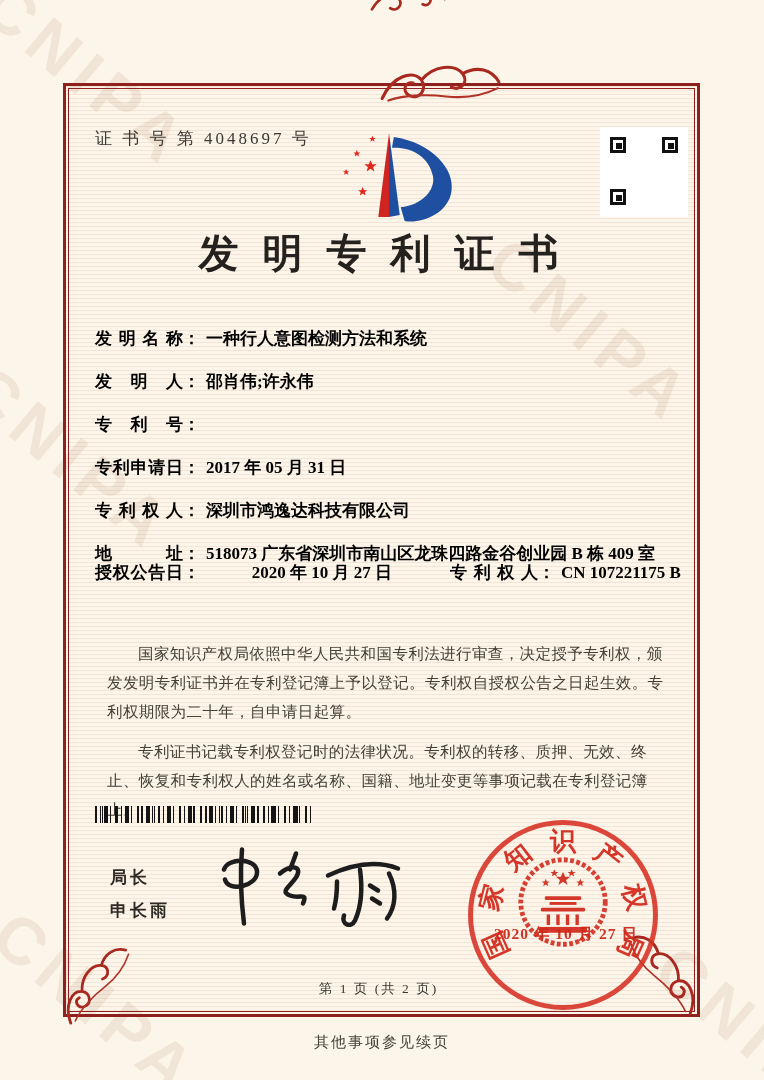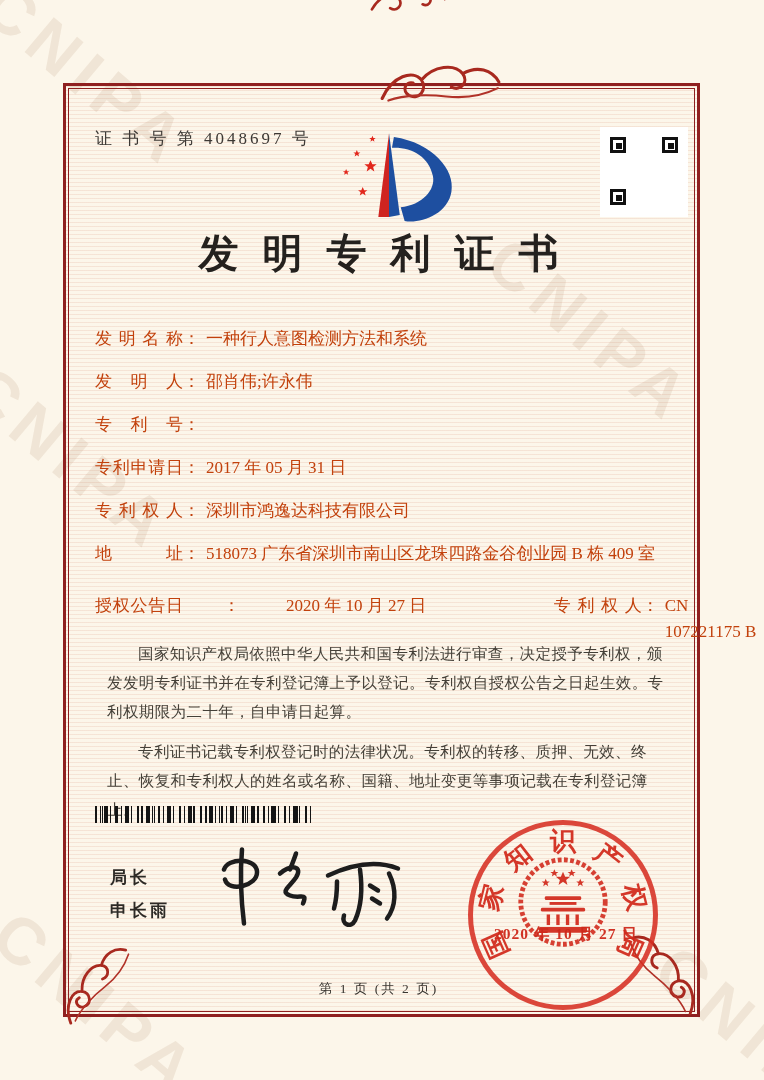--- a/index.html
+++ b/index.html
@@ -47,26 +47,26 @@
   .qr .mask{position:absolute;inset:0;background:
       repeating-linear-gradient(45deg,transparent 0 5px,#fff 5px 7px,transparent 7px 11px);}
   .finder{position:absolute;width:16px;height:16px;border:3px solid #111;background:#fff;box-sizing:border-box;}
   .finder::after{content:"";position:absolute;left:3px;top:3px;width:6px;height:6px;background:#111;}
   .f-tl{left:0;top:0;} .f-tr{right:0;top:0;} .f-bl{left:0;bottom:0;}
   .title{
     position:absolute;left:63px;top:226px;width:631px;text-align:center;
     font-size:40px;font-weight:600;letter-spacing:24px;text-indent:24px;
     color:#24211e;white-space:nowrap;
   }
-  .row{position:absolute;left:95px;display:flex;font-size:17px;color:#c2410c;line-height:1.5;}
+  .row{position:absolute;left:95px;display:flex;font-size:17px;color:#000000;line-height:1.5;font-weight:bold;}
   .flabel{display:inline-block;width:88px;text-align:justify;text-align-last:justify;flex:none;}
   .colon{flex:none;}
-  .value{margin-left:6px;max-width:476px;}
+  .value{margin-left:6px;max-width:476px;text-align:right;}
   .r1{top:326px;} .r2{top:369px;} .r3{top:412px;} .r4{top:455px;}
-  .r5{top:498px;} .r6{top:541px;} .r7{top:593px;gap:40px;}
+  .r5{top:498px;} .r6{top:541px;} .r7{top:560px;}
   .grant-right{margin-left:58px;display:flex;}
   .paras{position:absolute;left:95px;top:628px;width:594px;font-size:15.5px;
     line-height:1.86;color:#454038;letter-spacing:0.4px;}
   .paras p{margin:12px;text-indent:2em;}
   .barcode{
     position:absolute;left:95px;top:806px;width:218px;height:17px;
     background:
       repeating-linear-gradient(90deg,#141414 0 2px,transparent 2px 5px,#141414 5px 6px,transparent 6px 9px,#141414 9px 13px,transparent 13px 15px,#141414 15px 16px,transparent 16px 21px),
       repeating-linear-gradient(90deg,transparent 0 7px,#141414 7px 8px,transparent 8px 13px);
   }
@@ -246,14 +246,15 @@
         <rect x="43" y="63" width="3.5" height="11"></rect>
         <rect x="53" y="63" width="3.5" height="11"></rect>
         <rect x="63" y="63" width="3.5" height="11"></rect>
         <rect x="25" y="76" width="50" height="6" rx="1.5"></rect>
       </g>
     </svg>
     <div class="seal-date">2020 年 10 月 27 日</div>
   </div>
 
   <div class="page-info">第 1 页 (共 2 页)</div>
+  <div class="continuation">其他事项参见续页</div>
 
 </div>
 
 </body></html>

